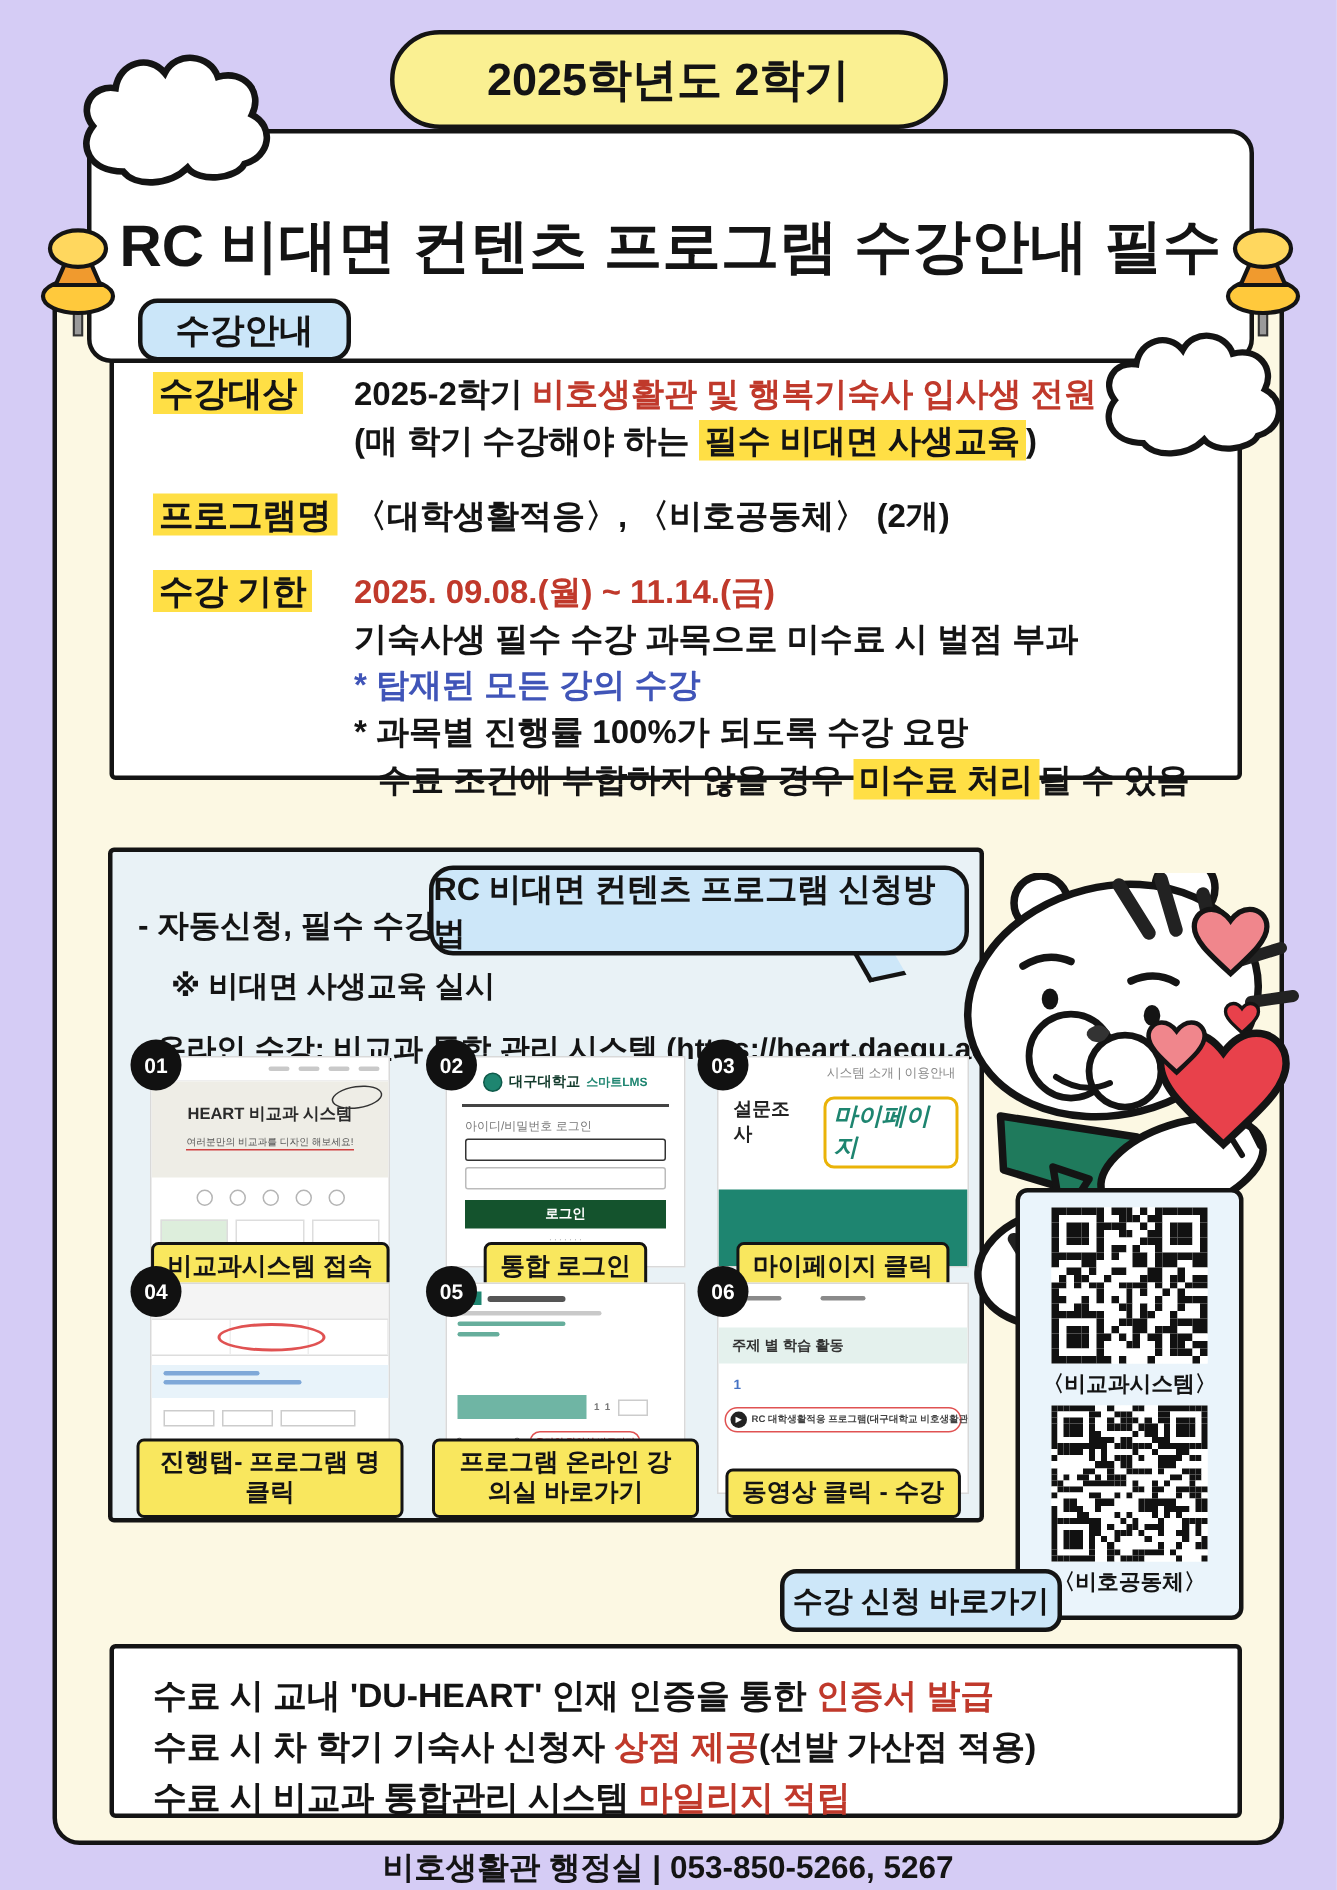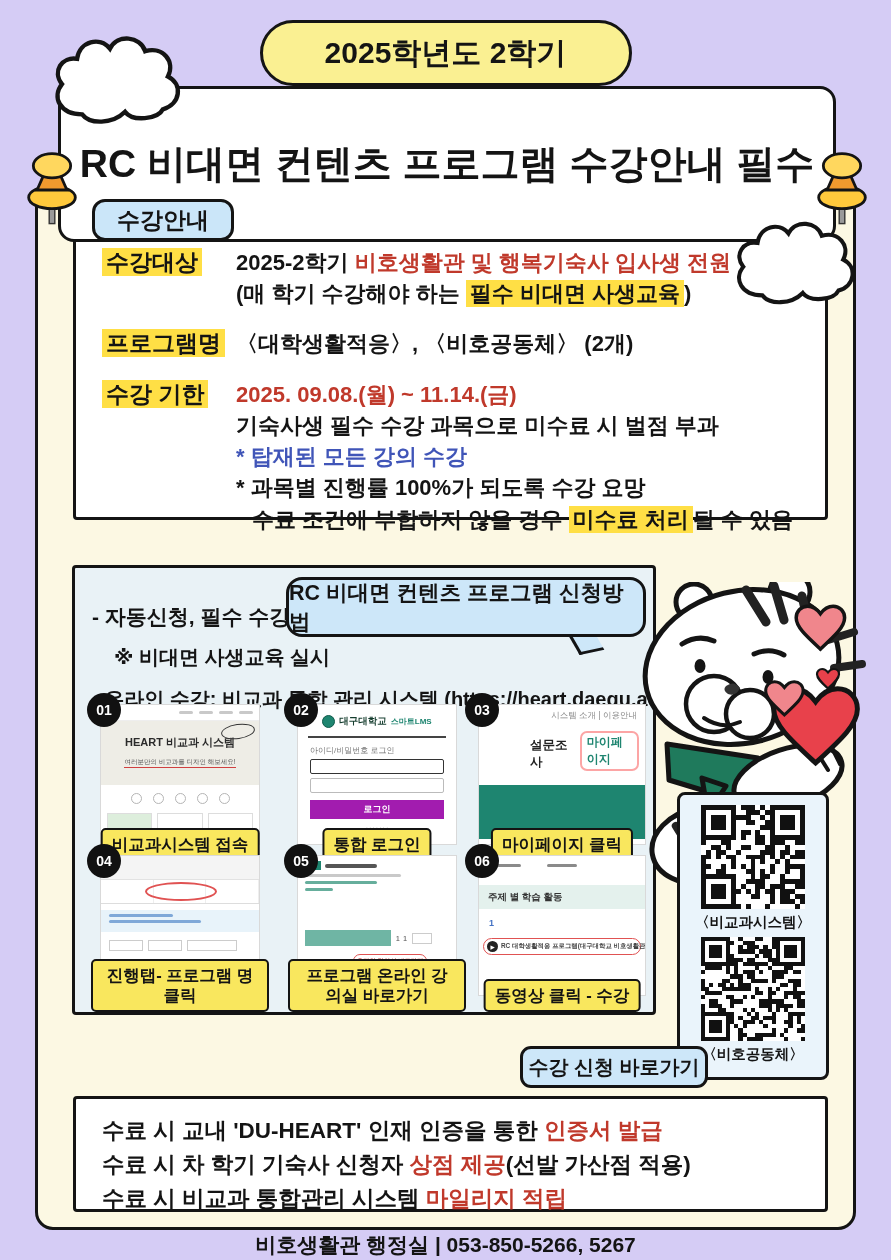--- a/index.html
+++ b/index.html
@@ -80,28 +80,28 @@
   .c3{background:linear-gradient(#fff 55%,#E3E0F4 55%);}
   
   .s2-logo{display:flex;align-items:center;justify-content:center;gap:4px;margin-top:10px;}
   .s2-circ{width:13px;height:13px;border-radius:50%;background:#1E8570;border:1px solid #0e5a4a;}
   .s2-univ{font-size:9.5px;font-weight:800;color:#143C2D;}
   .s2-lms{font-size:8px;font-weight:700;color:#1E8570;}
   .s2-hr{border-top:2px solid #444;margin:8px 10px 7px;}
   .s2-cap{font-size:8px;color:#777;margin:0 12px 3px;text-align:left;}
   .s2-in1{height:15px;margin:0 12px 4px;border:1.5px solid #333;border-radius:2px;}
   .s2-in2{height:15px;margin:0 12px;border:1px solid #bbb;border-radius:2px;}
-  .s2-btn{height:19px;margin:7px 12px 5px;background:#a21caf;color:#fff;font-size:9px;font-weight:700;
+  .s2-btn{height:19px;margin:7px 12px 5px;background:#14532d;color:#fff;font-size:9px;font-weight:700;
     display:flex;align-items:center;justify-content:center;}
   .s2-foot{font-size:5.5px;color:#999;text-align:center;}
   
   .s3-nav{font-size:8.5px;color:#888;text-align:right;padding:5px 8px 3px;}
-  .s3-menu{display:flex;align-items:flex-end;gap:12px;padding:6px 6px 6px 10px;margin-left:41px;}
+  .s3-menu{display:flex;align-items:flex-start;gap:12px;padding:6px 6px 6px 10px;}
   .s3-m1{font-size:12.5px;font-weight:800;color:#222;}
-  .s3-m2{font-size:12px;font-weight:800;color:#1E8570;border:2px solid #fca5a5;border-radius:7px;padding:1px 5px;}
+  .s3-m2{font-size:16px;font-weight:800;color:#1E8570;border:2px solid #eab308;border-radius:7px;padding:1px 5px;font-style:italic;}
   .s3-teal{height:54px;background:#1E8570;margin-top:8px;}
   .s3-script{font-family:"Liberation Serif","DejaVu Serif",serif;font-style:italic;font-size:14px;color:#111;
     padding:2px 0 0 10px;text-align:left;}
   
   .s4-strip{height:24px;background:#F4F4F4;border-bottom:1px solid #e2e2e2;}
   .s4-tabs{position:relative;height:24px;border-bottom:1px solid #ddd;display:flex;}
   .s4-tabs i{flex:1;border-right:1px solid #eee;}
   .s4-oval{position:absolute;left:44px;top:2px;width:72px;height:19px;border:2px solid #E05252;border-radius:50%;background:transparent;}
   .s4-info{height:22px;background:#E8F3FA;margin:6px 0;padding:4px 8px;display:flex;flex-direction:column;gap:3px;align-items:flex-start;}
   .s4-info .bar{background:#7FA8D8;}

